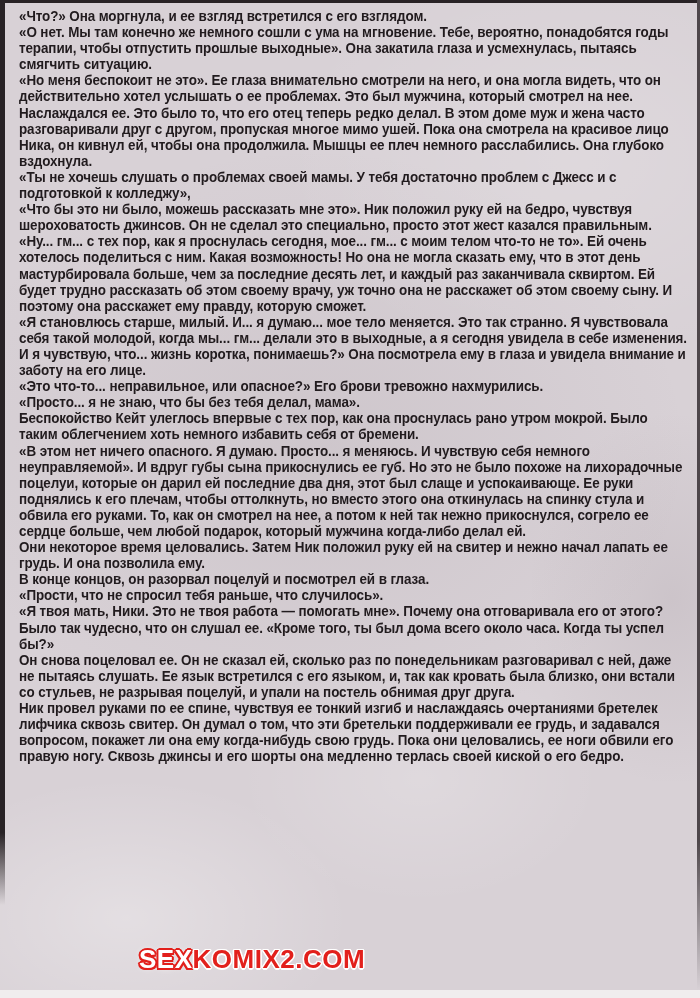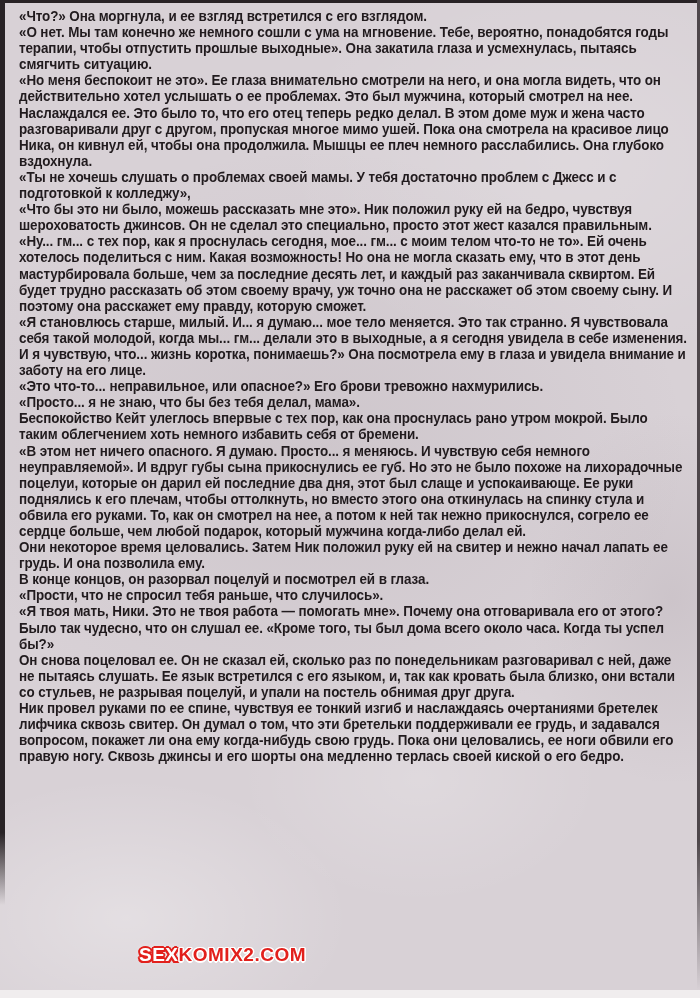--- a/index.html
+++ b/index.html
@@ -35,21 +35,21 @@
     position:absolute;top:8px;left:19px;
     width:696px;
     transform:scaleX(0.96);transform-origin:0 0;
     color:var(--ink);
     font-size:14px;line-height:16.1px;font-weight:bold;
     letter-spacing:-0.1px;
   }
   .story p{margin:0;}
   .watermark{
     position:absolute;left:139px;top:944px;
-    font-size:19px;font-weight:bold;letter-spacing:0.5px;
+    font-size:26px;font-weight:bold;letter-spacing:0.5px;
     white-space:nowrap;
   }
   .wm-sex{
     color:var(--wm-white);
     text-shadow:
       -2px 0 0 var(--wm-red), 2px 0 0 var(--wm-red),
       0 -2px 0 var(--wm-red), 0 2px 0 var(--wm-red),
       -1.5px -1.5px 0 var(--wm-red), 1.5px -1.5px 0 var(--wm-red),
       -1.5px 1.5px 0 var(--wm-red), 1.5px 1.5px 0 var(--wm-red),
       0 0 6px rgba(255,255,255,.9);

